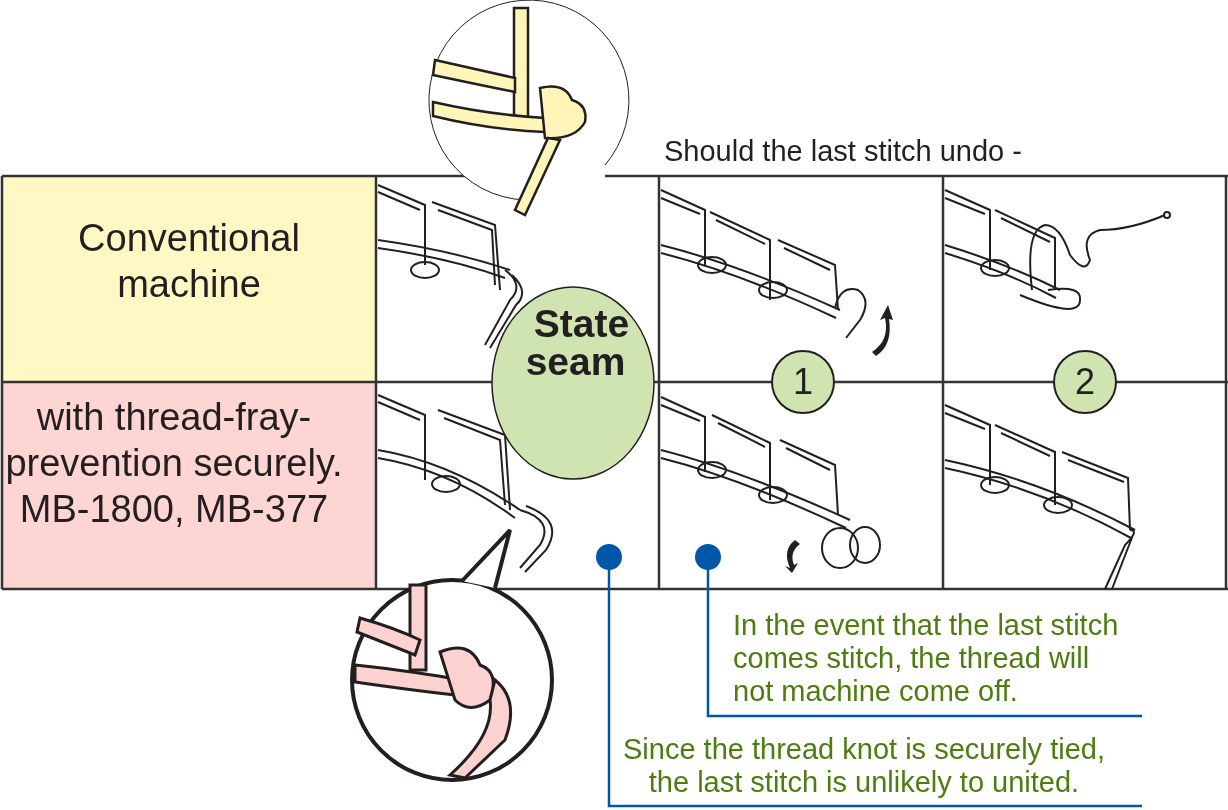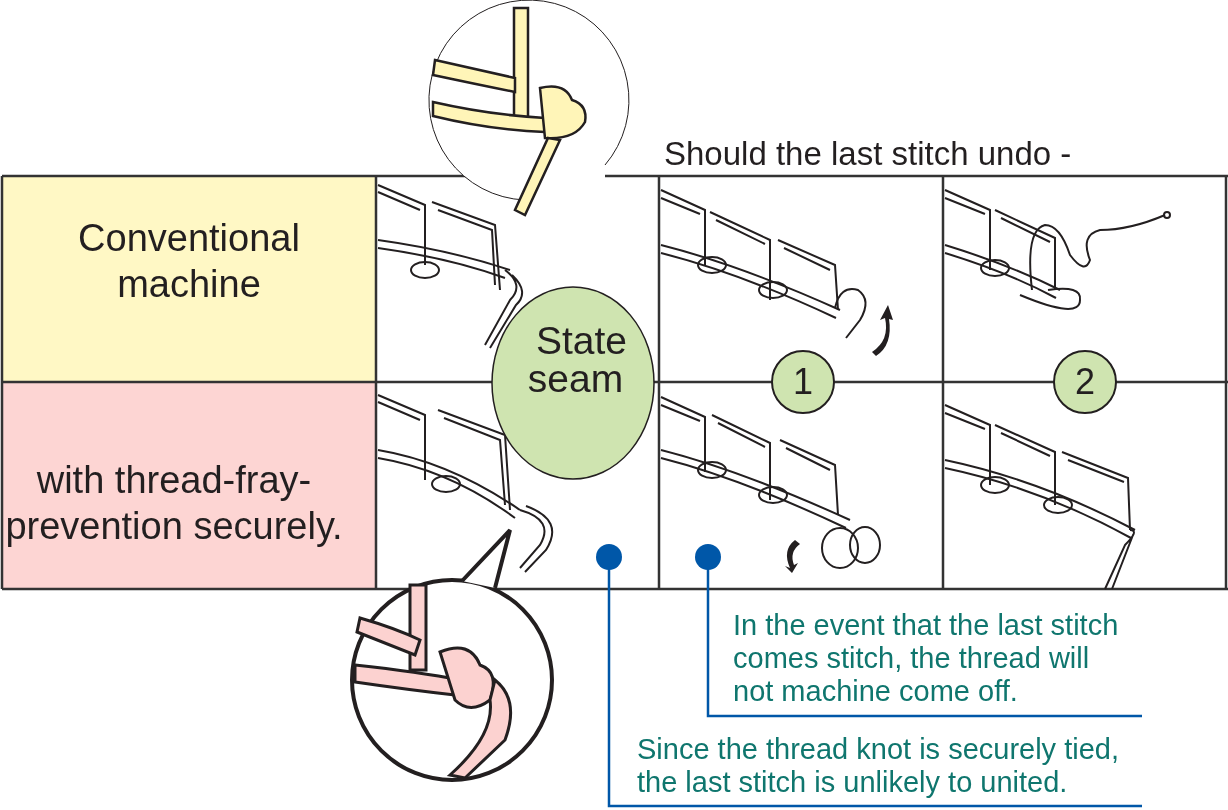--- a/index.html
+++ b/index.html
@@ -1,22 +1,22 @@
 <!DOCTYPE html>
 <html><head>
 <meta charset="utf-8">
 <style>
   html, body { margin:0; padding:0; background:#ffffff; }
   body { width:1228px; height:810px; position:relative; overflow:hidden;
          font-family:"Liberation Sans", sans-serif; color:#231f20; }
   .abs { position:absolute; }
   .label-cell { position:absolute; display:flex; align-items:center; justify-content:center;
                 text-align:center; font-size:38px; line-height:46px; }
-  .callout { position:absolute; font-size:29px; line-height:33px; color:#0f766e; }
-  .header { position:absolute; font-size:33px; }
+  .callout { position:absolute; font-size:29px; line-height:33px; color:#4d7c0f; }
+  .header { position:absolute; font-size:29px; }
   .ellipse-text { position:absolute; text-align:center; font-size:39px; line-height:38px; }
   .num { position:absolute; font-size:36px; text-align:center; }
   svg { position:absolute; left:0; top:0; }
 </style>
 </head>
 <body>
 
 <div class="abs" style="left:2px;top:176px;width:374px;height:206px;background:#fff8c5;"></div>
 <div class="abs" style="left:2px;top:383px;width:374px;height:206px;background:#fdd5d3;"></div>
 
@@ -122,36 +122,37 @@
 </svg>
 
 <div class="header" style="left:664px;top:135px;">Should the last stitch undo -</div>
 
 <div class="label-cell" style="left:2px;top:176px;width:374px;height:206px;padding-bottom:36px;box-sizing:border-box;">
   <div>
     <div>Conventional</div>
     <div>machine</div>
   </div>
 </div>
-<div class="label-cell" style="left:2px;top:404px;width:344px;height:206px;">
+<div class="label-cell" style="left:2px;top:364px;width:344px;height:206px;">
   <div style="margin-top:-8px;">
     <div>with thread-fray-</div>
     <div>prevention securely.</div>
+    <div>MB-1800, MB-377</div>
   </div>
 </div>
 
-<div class="ellipse-text" style="left:493px;top:322px;width:165px;">
+<div class="ellipse-text" style="left:493px;top:305px;width:165px;font-weight:bold;">
   <div style="padding-left:12px;">State</div>
   <div>seam</div>
 </div>
 
 <div class="num" style="left:783px;top:361px;width:40px;">1</div>
 <div class="num" style="left:1065px;top:361px;width:40px;">2</div>
 
 <div class="callout" style="left:733px;top:609px;">
   <div>In the event that the last stitch</div>
   <div>comes stitch, the thread will</div>
   <div>not machine come off.</div>
 </div>
-<div class="callout" style="left:637px;top:733px;">
+<div class="callout" style="left:623px;top:733px;text-align:center;">
   <div>Since the thread knot is securely tied,</div>
   <div>the last stitch is unlikely to united.</div>
 </div>
 
 </body></html>

